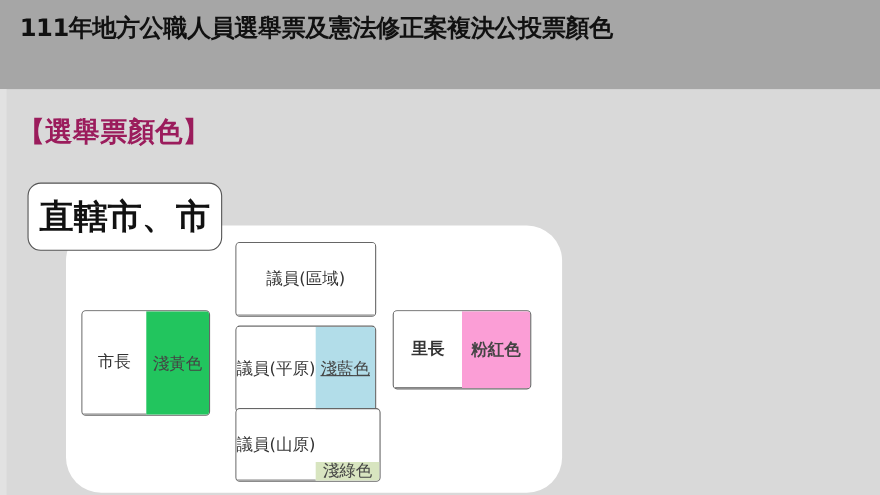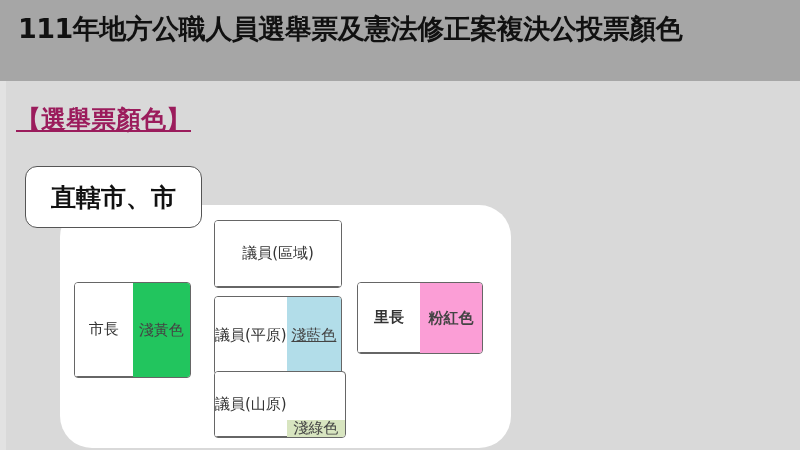--- a/index.html
+++ b/index.html
@@ -12,38 +12,37 @@
     .header-band {
       position: absolute; left: 0; top: 0; width: 800px; height: 81px;
       background: #a6a6a6;
     }
     .left-strip {
       position: absolute; left: 0; top: 81px; width: 6px; height: 369px;
       background: #e2e2e2;
     }
     .page-title {
       position: absolute; left: 18px; top: 11px;
-      font-size: 27px; font-weight: bold; color: #111;
+      font-size: 22px; font-weight: bold; color: #111;
       letter-spacing: -0.5px; white-space: nowrap;
     }
     .section-title {
       position: absolute; left: 16px; top: 103px;
       font-size: 25px; font-weight: bold; color: #9b1c5c;
       white-space: nowrap;
-      text-decoration: underline;
     }
     .panel {
       position: absolute; left: 60px; top: 205px; width: 451px; height: 243px;
       background: #ffffff; border-radius: 32px;
     }
     .category-label {
       position: absolute; left: 25px; top: 166px; width: 177px; height: 62px;
       background: #ffffff; border: 1.5px solid #555; border-radius: 12px;
       display: flex; align-items: center; justify-content: center;
-      font-size: 25px; font-weight: bold; color: #111; white-space: nowrap;
+      font-size: 31px; font-weight: bold; color: #111; white-space: nowrap;
     }
     .ballot {
       position: absolute;
       border: 1.5px solid #666; border-radius: 4px; overflow: hidden;
       display: flex; flex-direction: row; background: #fff;
     }
     .ballot .top, .ballot .bottom {
       flex: 1; display: flex; align-items: center; justify-content: center;
       font-size: 15px; color: #333; white-space: nowrap;
     }

